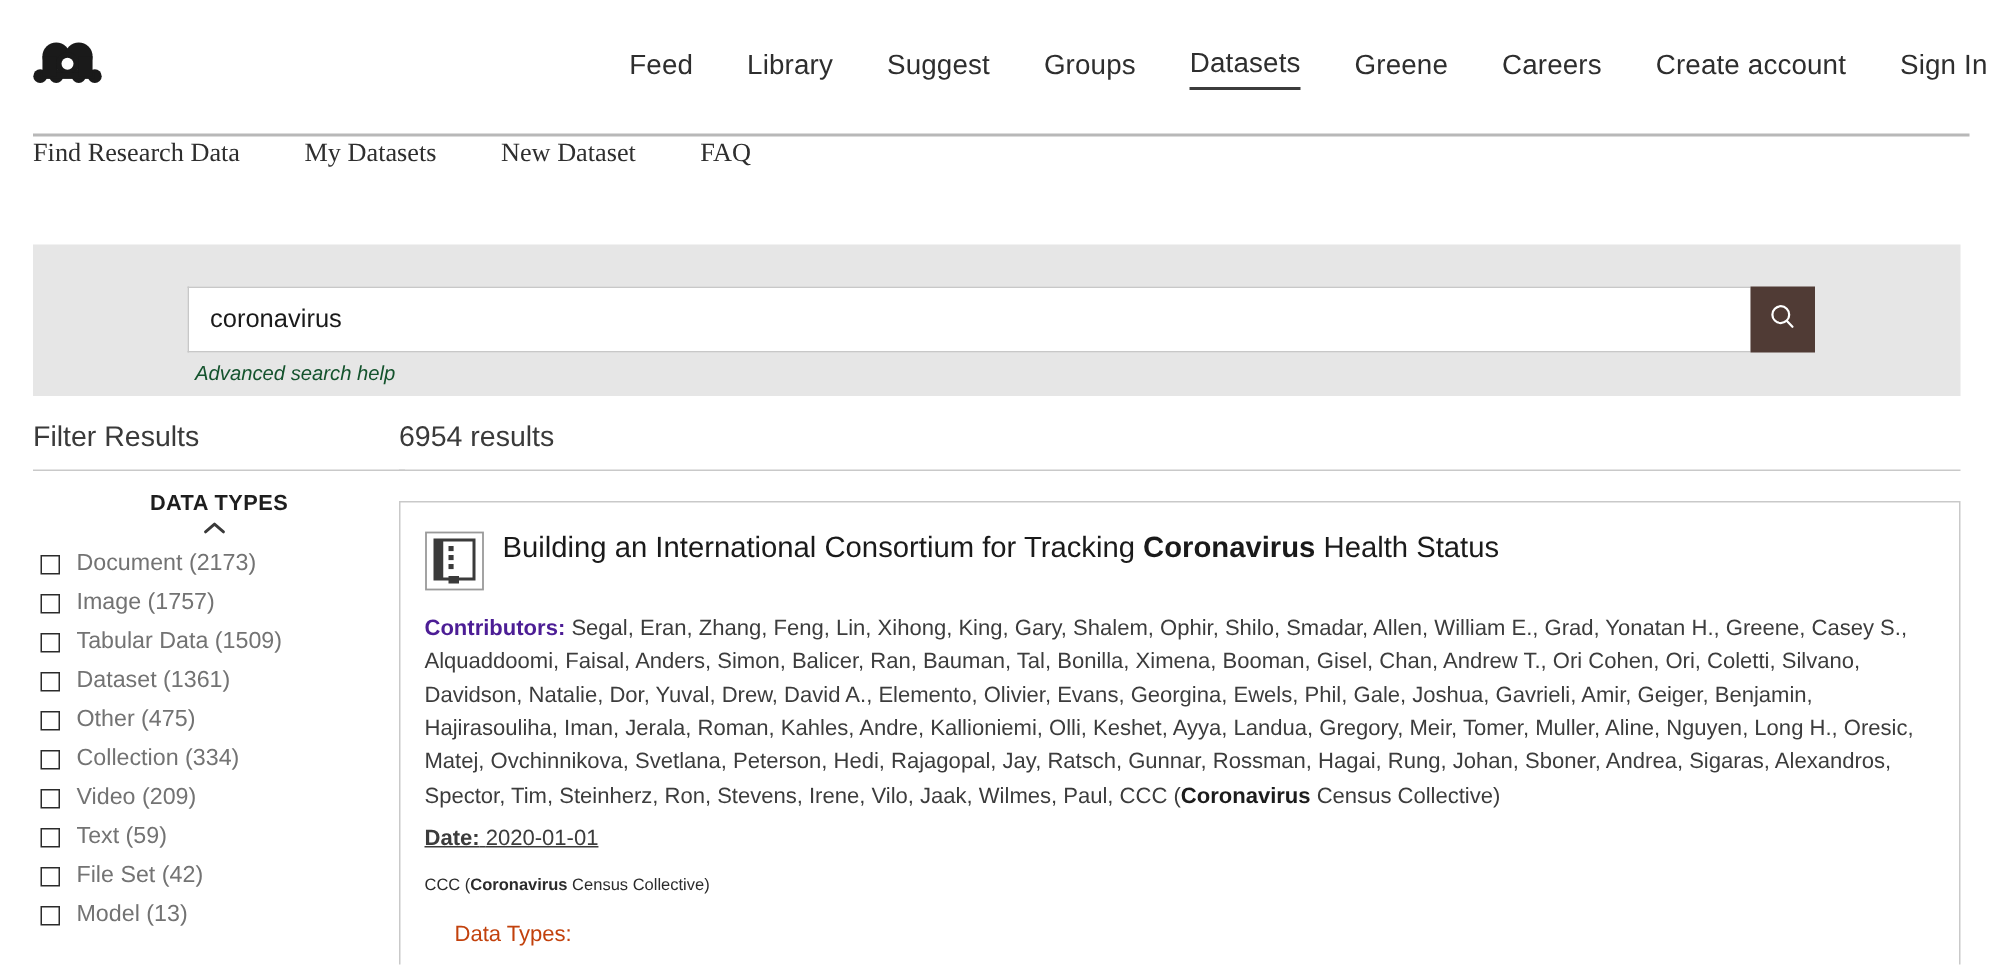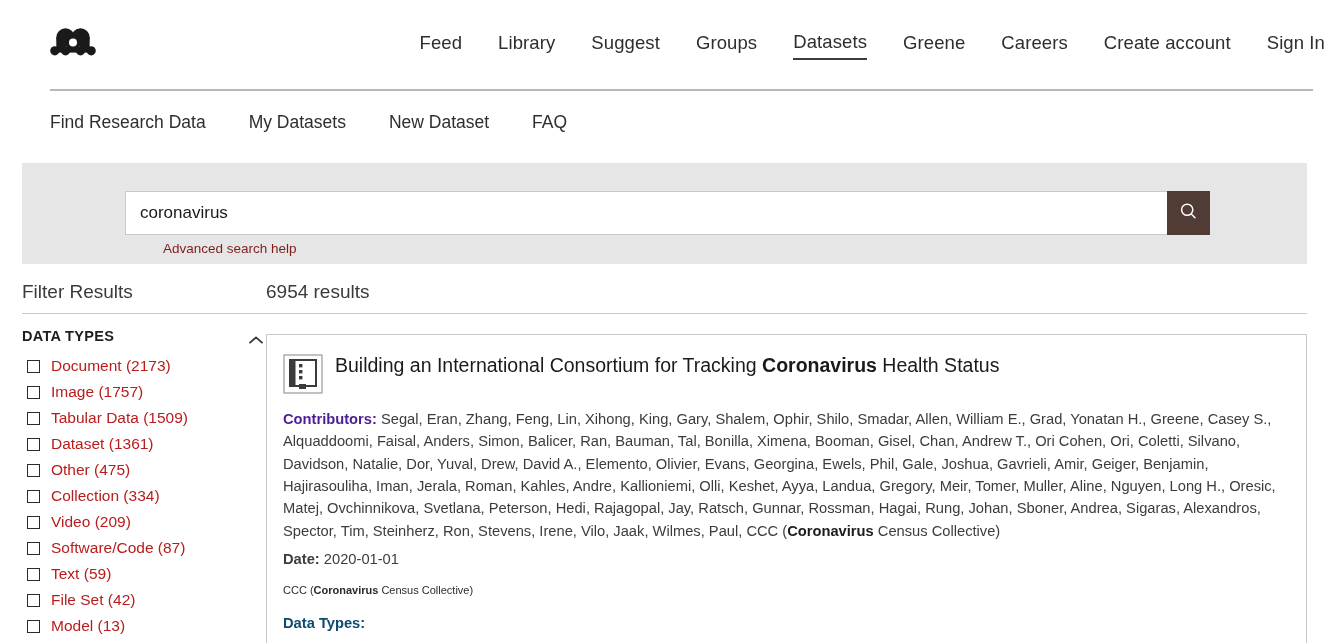--- a/index.html
+++ b/index.html
@@ -4,21 +4,21 @@
 <style>
   * { box-sizing: border-box; }
   html, body {
     margin: 0; padding: 0;
     width: 1335px; height: 643px;
     background: #ffffff;
     font-family: "Liberation Sans", sans-serif;
     color: #222222;
     overflow: hidden;
   }
-  .page { position: relative; width: 1335px; height: 643px; padding-left: 28px; }
+  .page { position: relative; width: 1335px; height: 643px; }
 
   
   .topnav {
     position: relative;
     height: 91px;
     display: flex;
     align-items: center;
     border-bottom: 2px solid #b8b8b8;
     margin: 0 22px;
   }
@@ -41,22 +41,22 @@
   }
   .nav-link.active {
     border-bottom: 2px solid #3c3c3c;
   }
   .nav-link.last { margin-right: -12px; }
 
   
   .subnav {
     height: 62px;
     display: flex;
-    align-items: center;
     padding: 0 22px;
+    font-family: Liberation Serif, serif;
   }
   .subnav-link {
     font-size: 17.5px;
     color: #2e2e2e;
     margin-right: 43px;
     white-space: nowrap;
     cursor: pointer;
   }
 
   
@@ -89,24 +89,25 @@
     background: #503b35;
     border: none;
     cursor: pointer;
     display: flex;
     align-items: center;
     justify-content: center;
     padding: 0;
   }
   .adv-help {
     position: absolute;
-    left: 141px; top: 78px;
+    left: 108px; top: 78px;
     font-size: 13.5px;
-    color: #7f1d1d;
-    cursor: pointer;
+    color: #14532d;
+    cursor: pointer;
+    font-style: italic;
   }
 
   
   .content {
     position: absolute;
     left: 0; top: 264px;
     width: 1335px;
     display: flex;
   }
   .sidebar { width: 266px; padding-left: 22px; flex: 0 0 auto; }
@@ -119,20 +120,21 @@
     border-bottom: 1px solid #c9c9c9;
     width: 248px;
   }
   .facet-head {
     display: flex;
     align-items: center;
     justify-content: space-between;
     width: 248px;
     padding: 14px 0 9px 0;
     cursor: pointer;
+    flex-direction: column;
   }
   .facet-head-label {
     font-size: 14.5px;
     font-weight: bold;
     color: #1e1e1e;
     letter-spacing: 0.3px;
   }
   .chevron { width: 16px; height: 10px; margin-right: 6px; }
   .facet-list { list-style: none; margin: 0; padding: 0; }
   .facet-item {
@@ -142,21 +144,21 @@
     cursor: pointer;
   }
   .cbox {
     width: 13px; height: 13px;
     border: 1.6px solid #2b2b2b;
     background: #fff;
     margin-right: 11px;
     flex: 0 0 auto;
     margin-left: 5px;
   }
-  .facet-label { font-size: 15.5px; color: #b91c1c; white-space: nowrap; }
+  .facet-label { font-size: 15.5px; color: #737373; white-space: nowrap; }
 
   .results-count {
     font-size: 19px;
     color: #3a3a3a;
     padding: 17px 0 10px 0;
     border-bottom: 1px solid #c9c9c9;
   }
 
   .card {
     margin-top: 20px;
@@ -177,23 +179,23 @@
   .card-title b { font-weight: bold; }
 
   .meta { margin-top: 14px; }
   .meta-line {
     font-size: 14.7px;
     line-height: 1.52;
     color: #3c3c3c;
   }
   .meta-line b.lbl { color: #4c1d95; font-weight: bold; }
   .meta-line b.hit { color: #1c1c1c; font-weight: bold; }
-  .date-line { margin-top: 9px; font-size: 14.7px; color: #3c3c3c; }
+  .date-line { margin-top: 9px; font-size: 14.7px; color: #3c3c3c; text-decoration: underline; }
   .desc-line { margin-top: 17px; font-size: 11px; color: #2b2b2b; }
-  .dt-label { margin-top: 19px; font-size: 14.7px; font-weight: bold; color: #0c4a6e; }
+  .dt-label { margin-top: 19px; font-size: 14.7px; font-weight: normal; color: #c2410c; margin-left: 20px; }
 </style>
 </head>
 <body>
 
 <div class="page">
 
   <div class="topnav">
     <div class="logo">
       <svg viewBox="0 0 46 32" width="46" height="32" aria-hidden="true">
         <circle cx="15.5" cy="10.5" r="9.2" fill="#1a1a1a"></circle>
@@ -282,24 +284,20 @@
         <li class="facet-item">
           <span class="cbox"></span>
           <span class="facet-label">Collection (334)</span>
         </li>
         <li class="facet-item">
           <span class="cbox"></span>
           <span class="facet-label">Video (209)</span>
         </li>
         <li class="facet-item">
           <span class="cbox"></span>
-          <span class="facet-label">Software/Code (87)</span>
-        </li>
-        <li class="facet-item">
-          <span class="cbox"></span>
           <span class="facet-label">Text (59)</span>
         </li>
         <li class="facet-item">
           <span class="cbox"></span>
           <span class="facet-label">File Set (42)</span>
         </li>
         <li class="facet-item">
           <span class="cbox"></span>
           <span class="facet-label">Model (13)</span>
         </li>

